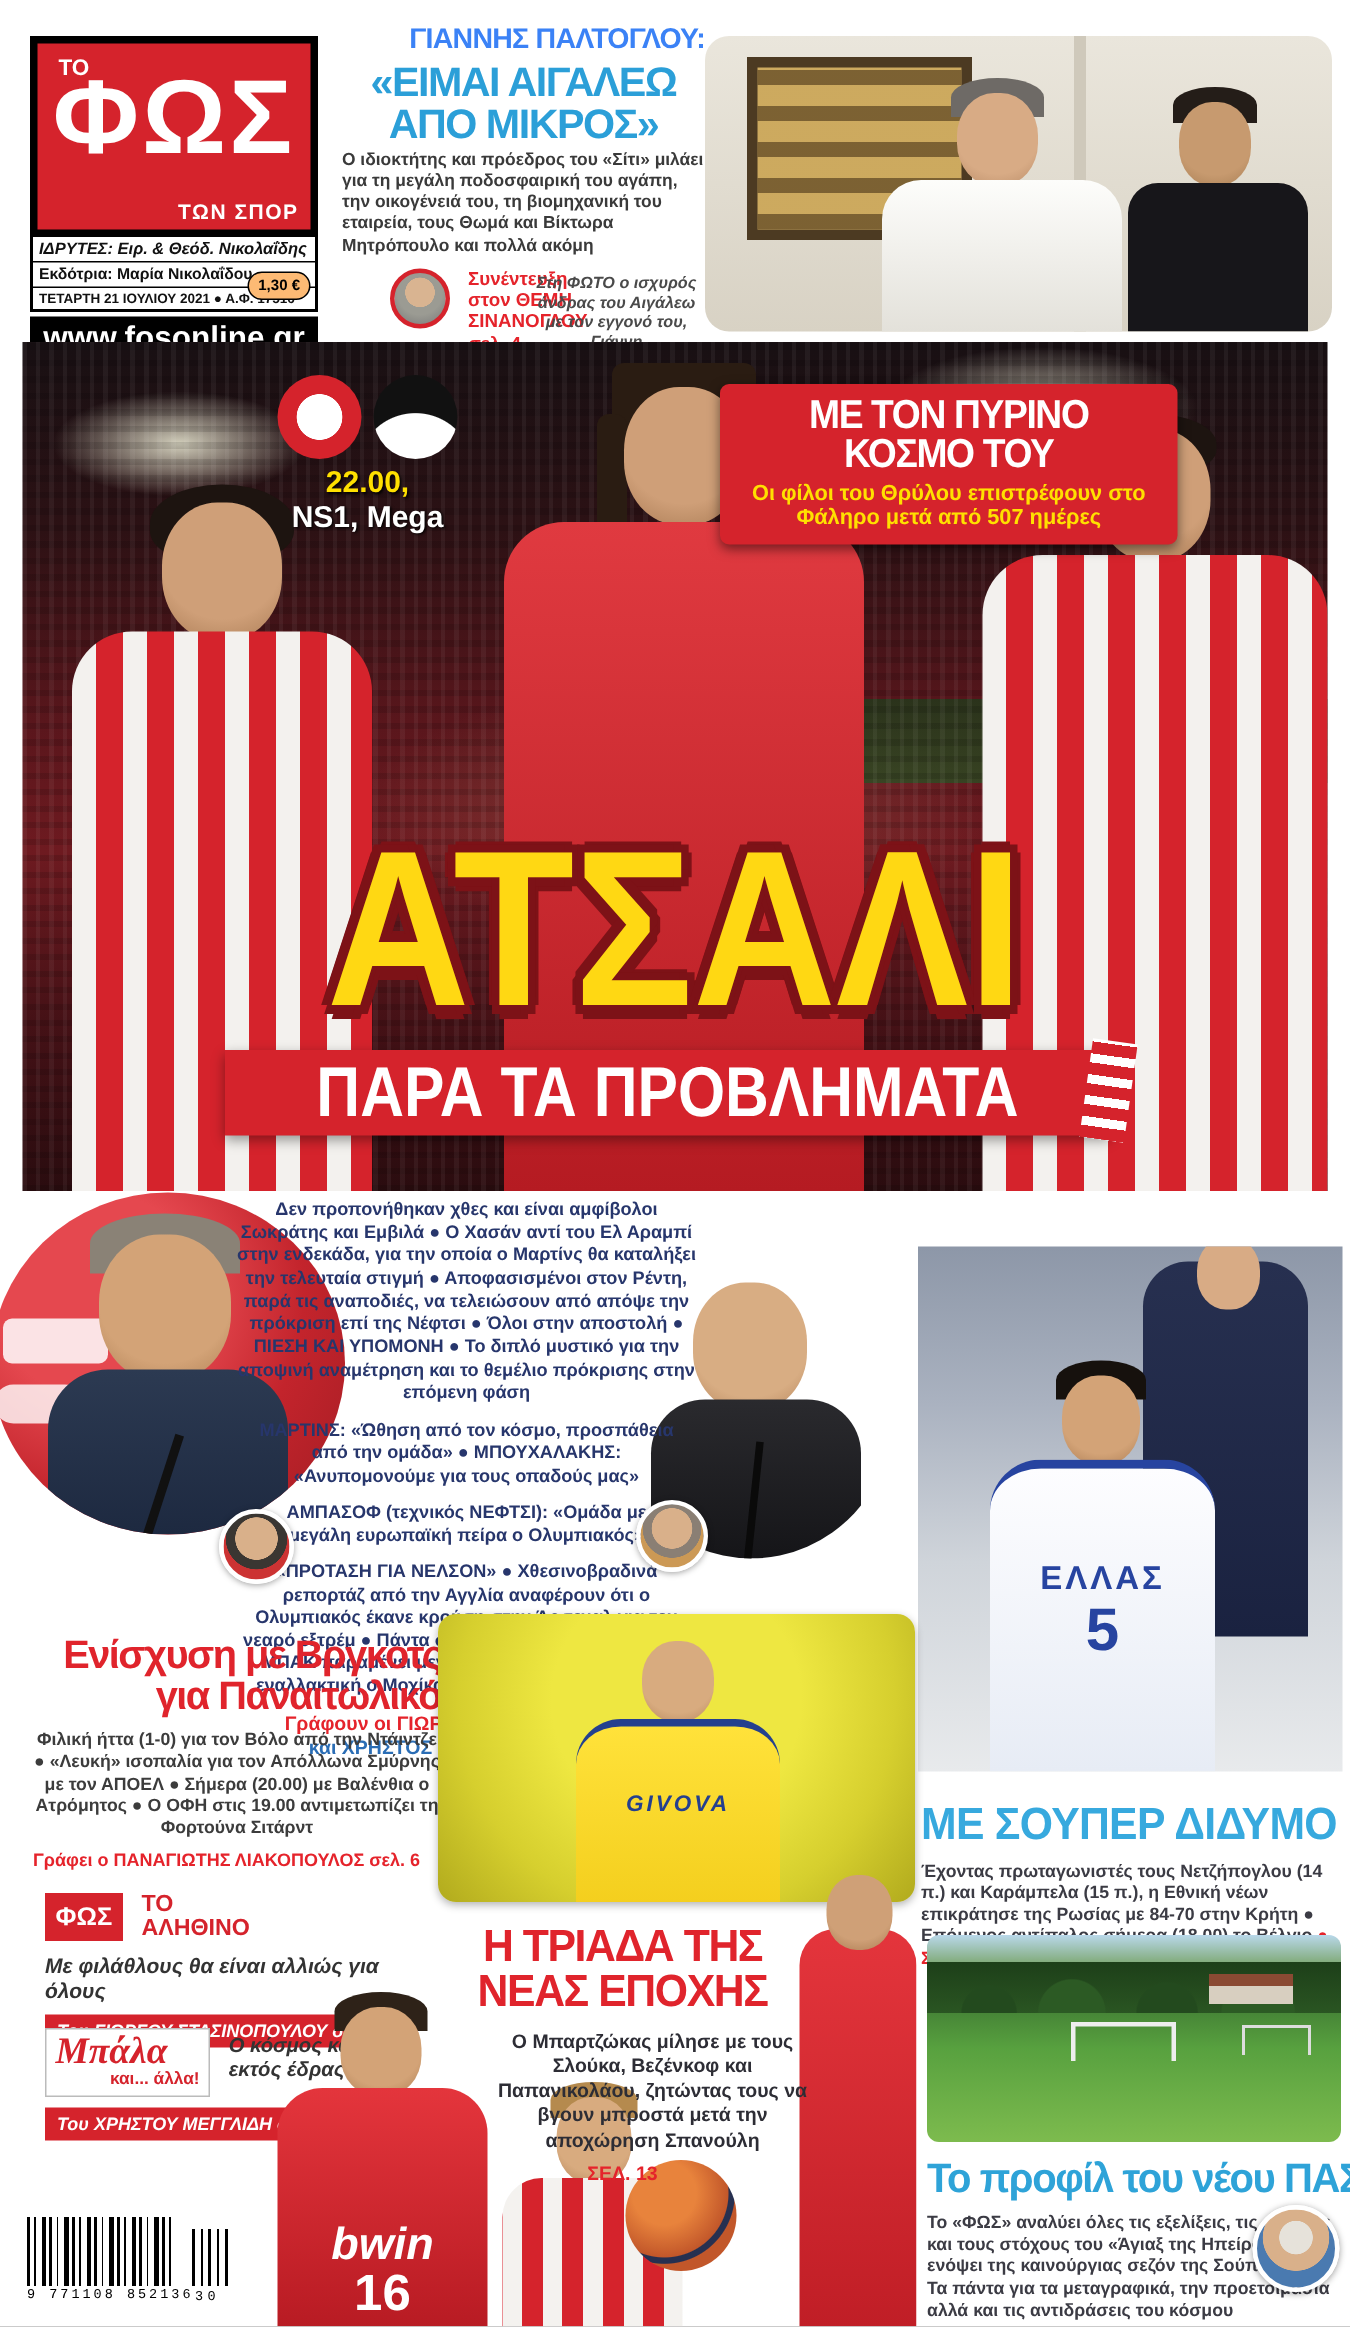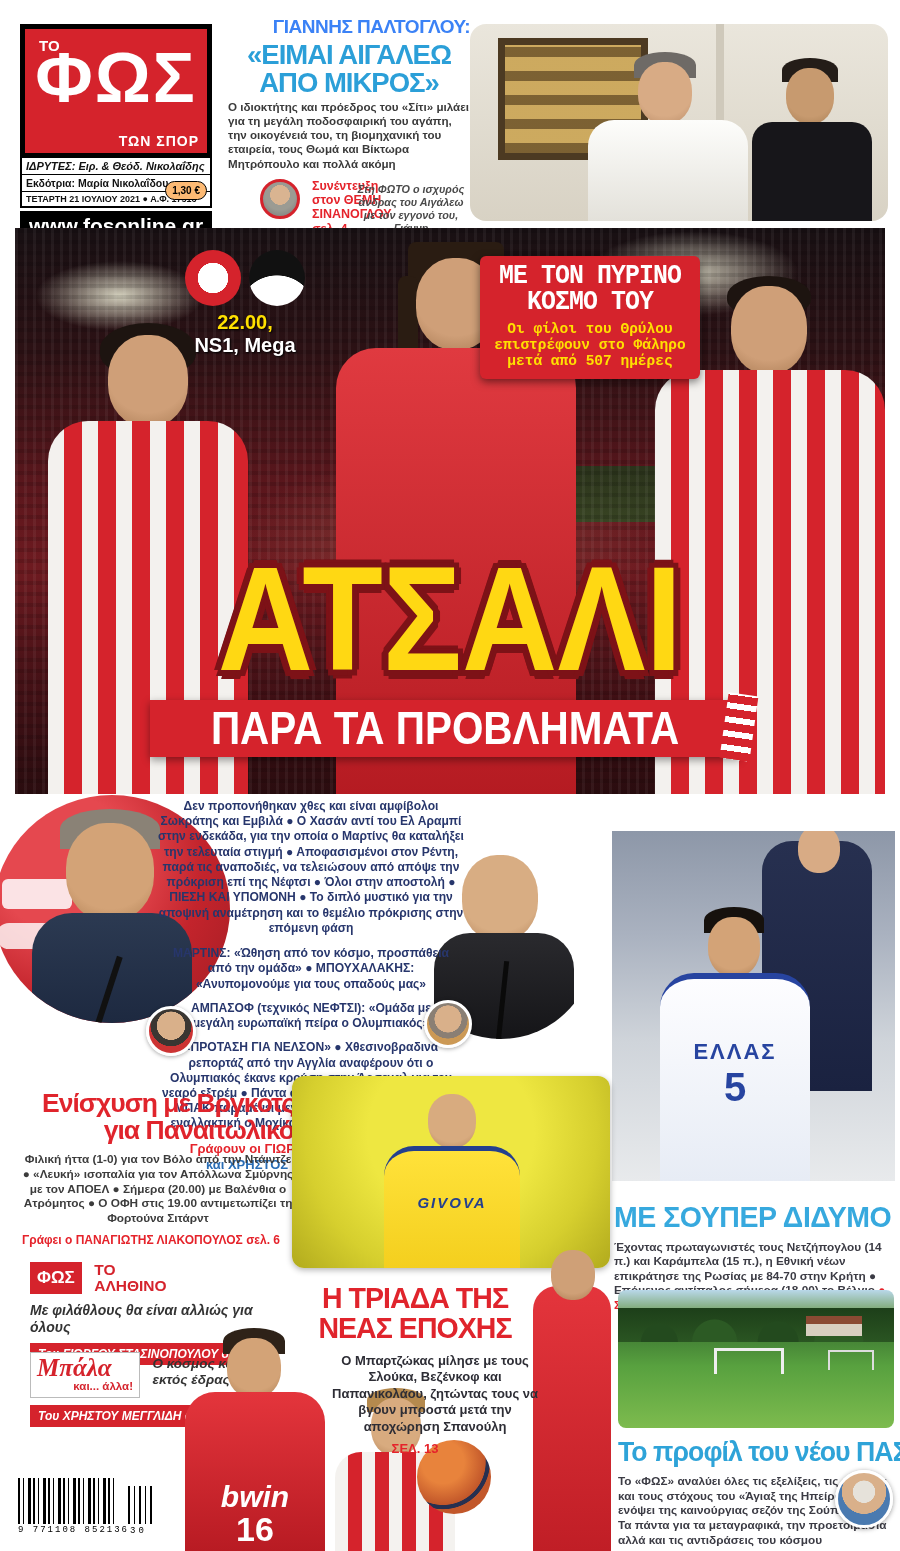--- a/index.html
+++ b/index.html
@@ -68,21 +68,21 @@
   .solidred { background:linear-gradient(#e03a40, #b51b22); }
   .dreads { position:absolute; background:#2a1c12; border-radius:8px; }
 
   #hero-logos { position:absolute; left:155px; top:22px; z-index:4; width:150px; text-align:center; }
   .club-logo { display:inline-block; width:56px; height:56px; border-radius:50%; margin:0 4px; vertical-align:top; }
   #oly-logo { background:radial-gradient(circle at 50% 50%, #fff 0 38%, #d5232c 39% 75%, #fff 76% 84%, #d5232c 85%); }
   #nef-logo { background:radial-gradient(circle at 50% 115%, #fff 0 55%, #111 56%); }
   #match-time { color:#ffe000; font-weight:bold; font-size:20px; margin-top:5px; text-shadow:1px 1px 2px #000; }
   #match-ch { color:#fff; font-weight:bold; font-size:20px; text-shadow:1px 1px 2px #000; }
 
-  #fans-box { position:absolute; left:465px; top:28px; z-index:4; width:220px; background:#d5232c; border-radius:6px; padding:7px 6px 9px; box-shadow:0 3px 8px rgba(0,0,0,.5);font-family:Liberation Mono, monospace; }
+  #fans-box { position:absolute; left:465px; top:28px; z-index:4; width:305px; background:#d5232c; border-radius:6px; padding:7px 6px 9px; box-shadow:0 3px 8px rgba(0,0,0,.5); }
   #fans-title { color:#fff; font-weight:bold; font-size:27px; line-height:.98; text-align:center; transform:scaleX(.92); letter-spacing:-1px; }
   #fans-sub { color:#ffe000; font-weight:bold; font-size:14.5px; line-height:1.1; text-align:center; margin-top:6px; }
 
   #big-headline { position:absolute; left:0; right:0; top:318px; z-index:5; text-align:center;
     font-size:132px; font-weight:bold; color:#ffd813; line-height:1; letter-spacing:0px; transform:scaleY(1.12); transform-origin:top center;
     text-shadow:-5px -5px 0 #7d1217, 5px -5px 0 #7d1217, -5px 5px 0 #7d1217, 5px 5px 0 #7d1217, -7px 0 0 #7d1217, 7px 0 0 #7d1217, 0 -7px 0 #7d1217, 0 8px 0 #7d1217; }
   #sub-strip { position:absolute; left:135px; top:472px; z-index:6; width:590px; background:#d5232c; padding:4px 0 6px; box-shadow:0 3px 8px rgba(0,0,0,.4); }
   #sub-strip-text { color:#fff; font-weight:bold; font-size:47px; line-height:1; text-align:center; transform:scaleX(.86); white-space:nowrap; }
   .scarf { position:absolute; right:-14px; top:-6px; width:30px; height:66px;
     background:repeating-linear-gradient(0deg,#d5232c 0 8px,#fff 8px 14px); transform:rotate(8deg); }

